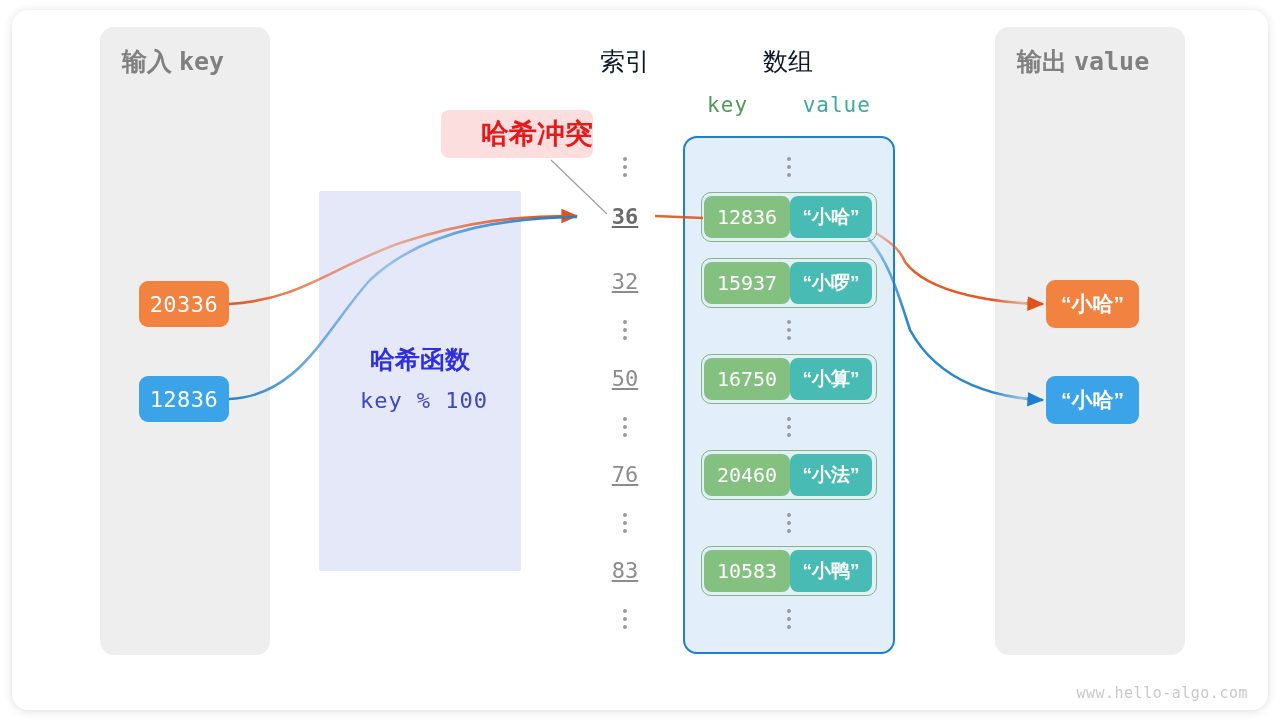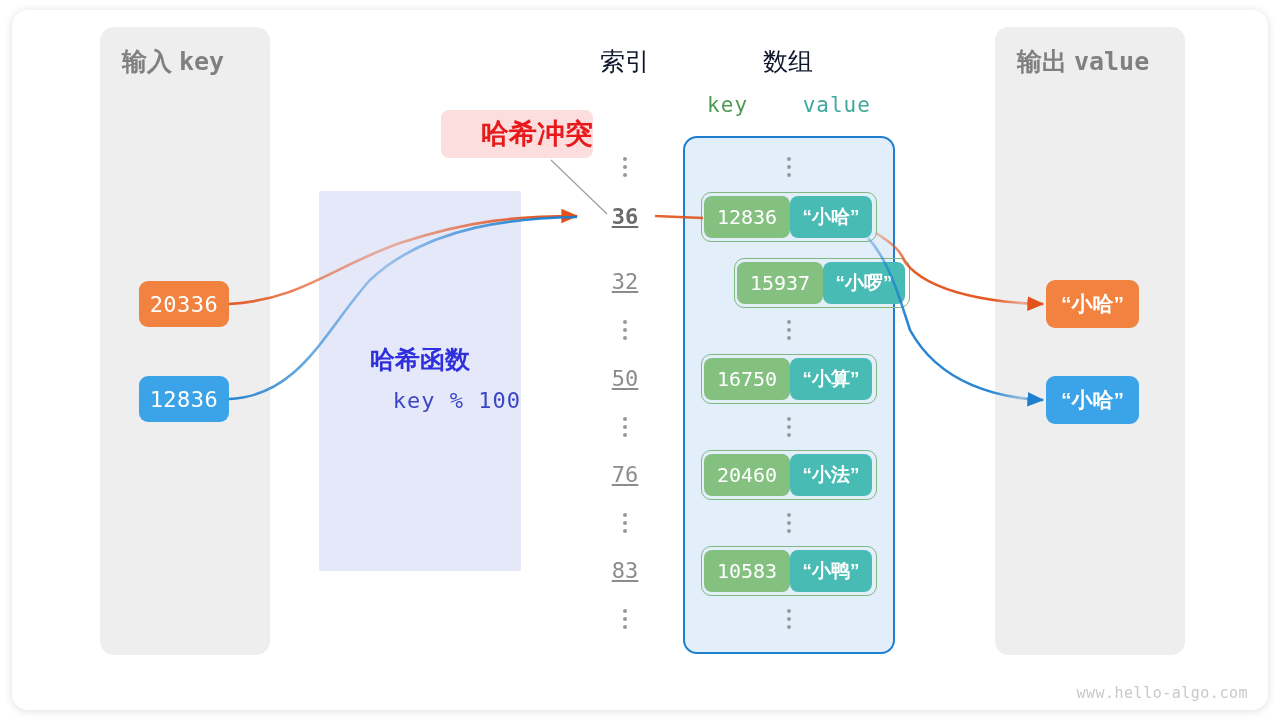--- a/index.html
+++ b/index.html
@@ -77,21 +77,21 @@
     position: absolute;
     left: 0; right: 0; top: 152px;
     text-align: center;
     color: #2f2fdd;
     font-size: 25px;
     font-weight: bold;
   }
   .hash-formula {
     position: absolute;
     left: 0; right: 0; top: 197px;
-    text-align: right;
+    text-align: center;
     color: #3b46c4;
     font-size: 22px;
     font-family: "DejaVu Sans Mono", "Liberation Mono", monospace;
     letter-spacing: 1px;
     margin-left: 8px;
   }
   
   .collision-badge {
     position: absolute;
     left: 441px; top: 110px;
@@ -286,21 +286,21 @@
       <i></i>
       <i></i>
       <i></i>
     </div>
 
   <div class="bucket" style="top:192px;">
     <div class="kbox">12836</div>
     <div class="vbox">“小哈”</div>
   </div>
 
-  <div class="bucket" style="top:258px;margin-left:33px;">
+  <div class="bucket" style="top:258px;">
     <div class="kbox">15937</div>
     <div class="vbox">“小啰”</div>
   </div>
 
   <div class="vdots arr-dots" style="top:320px;">
       <i></i>
       <i></i>
       <i></i>
     </div>
 

